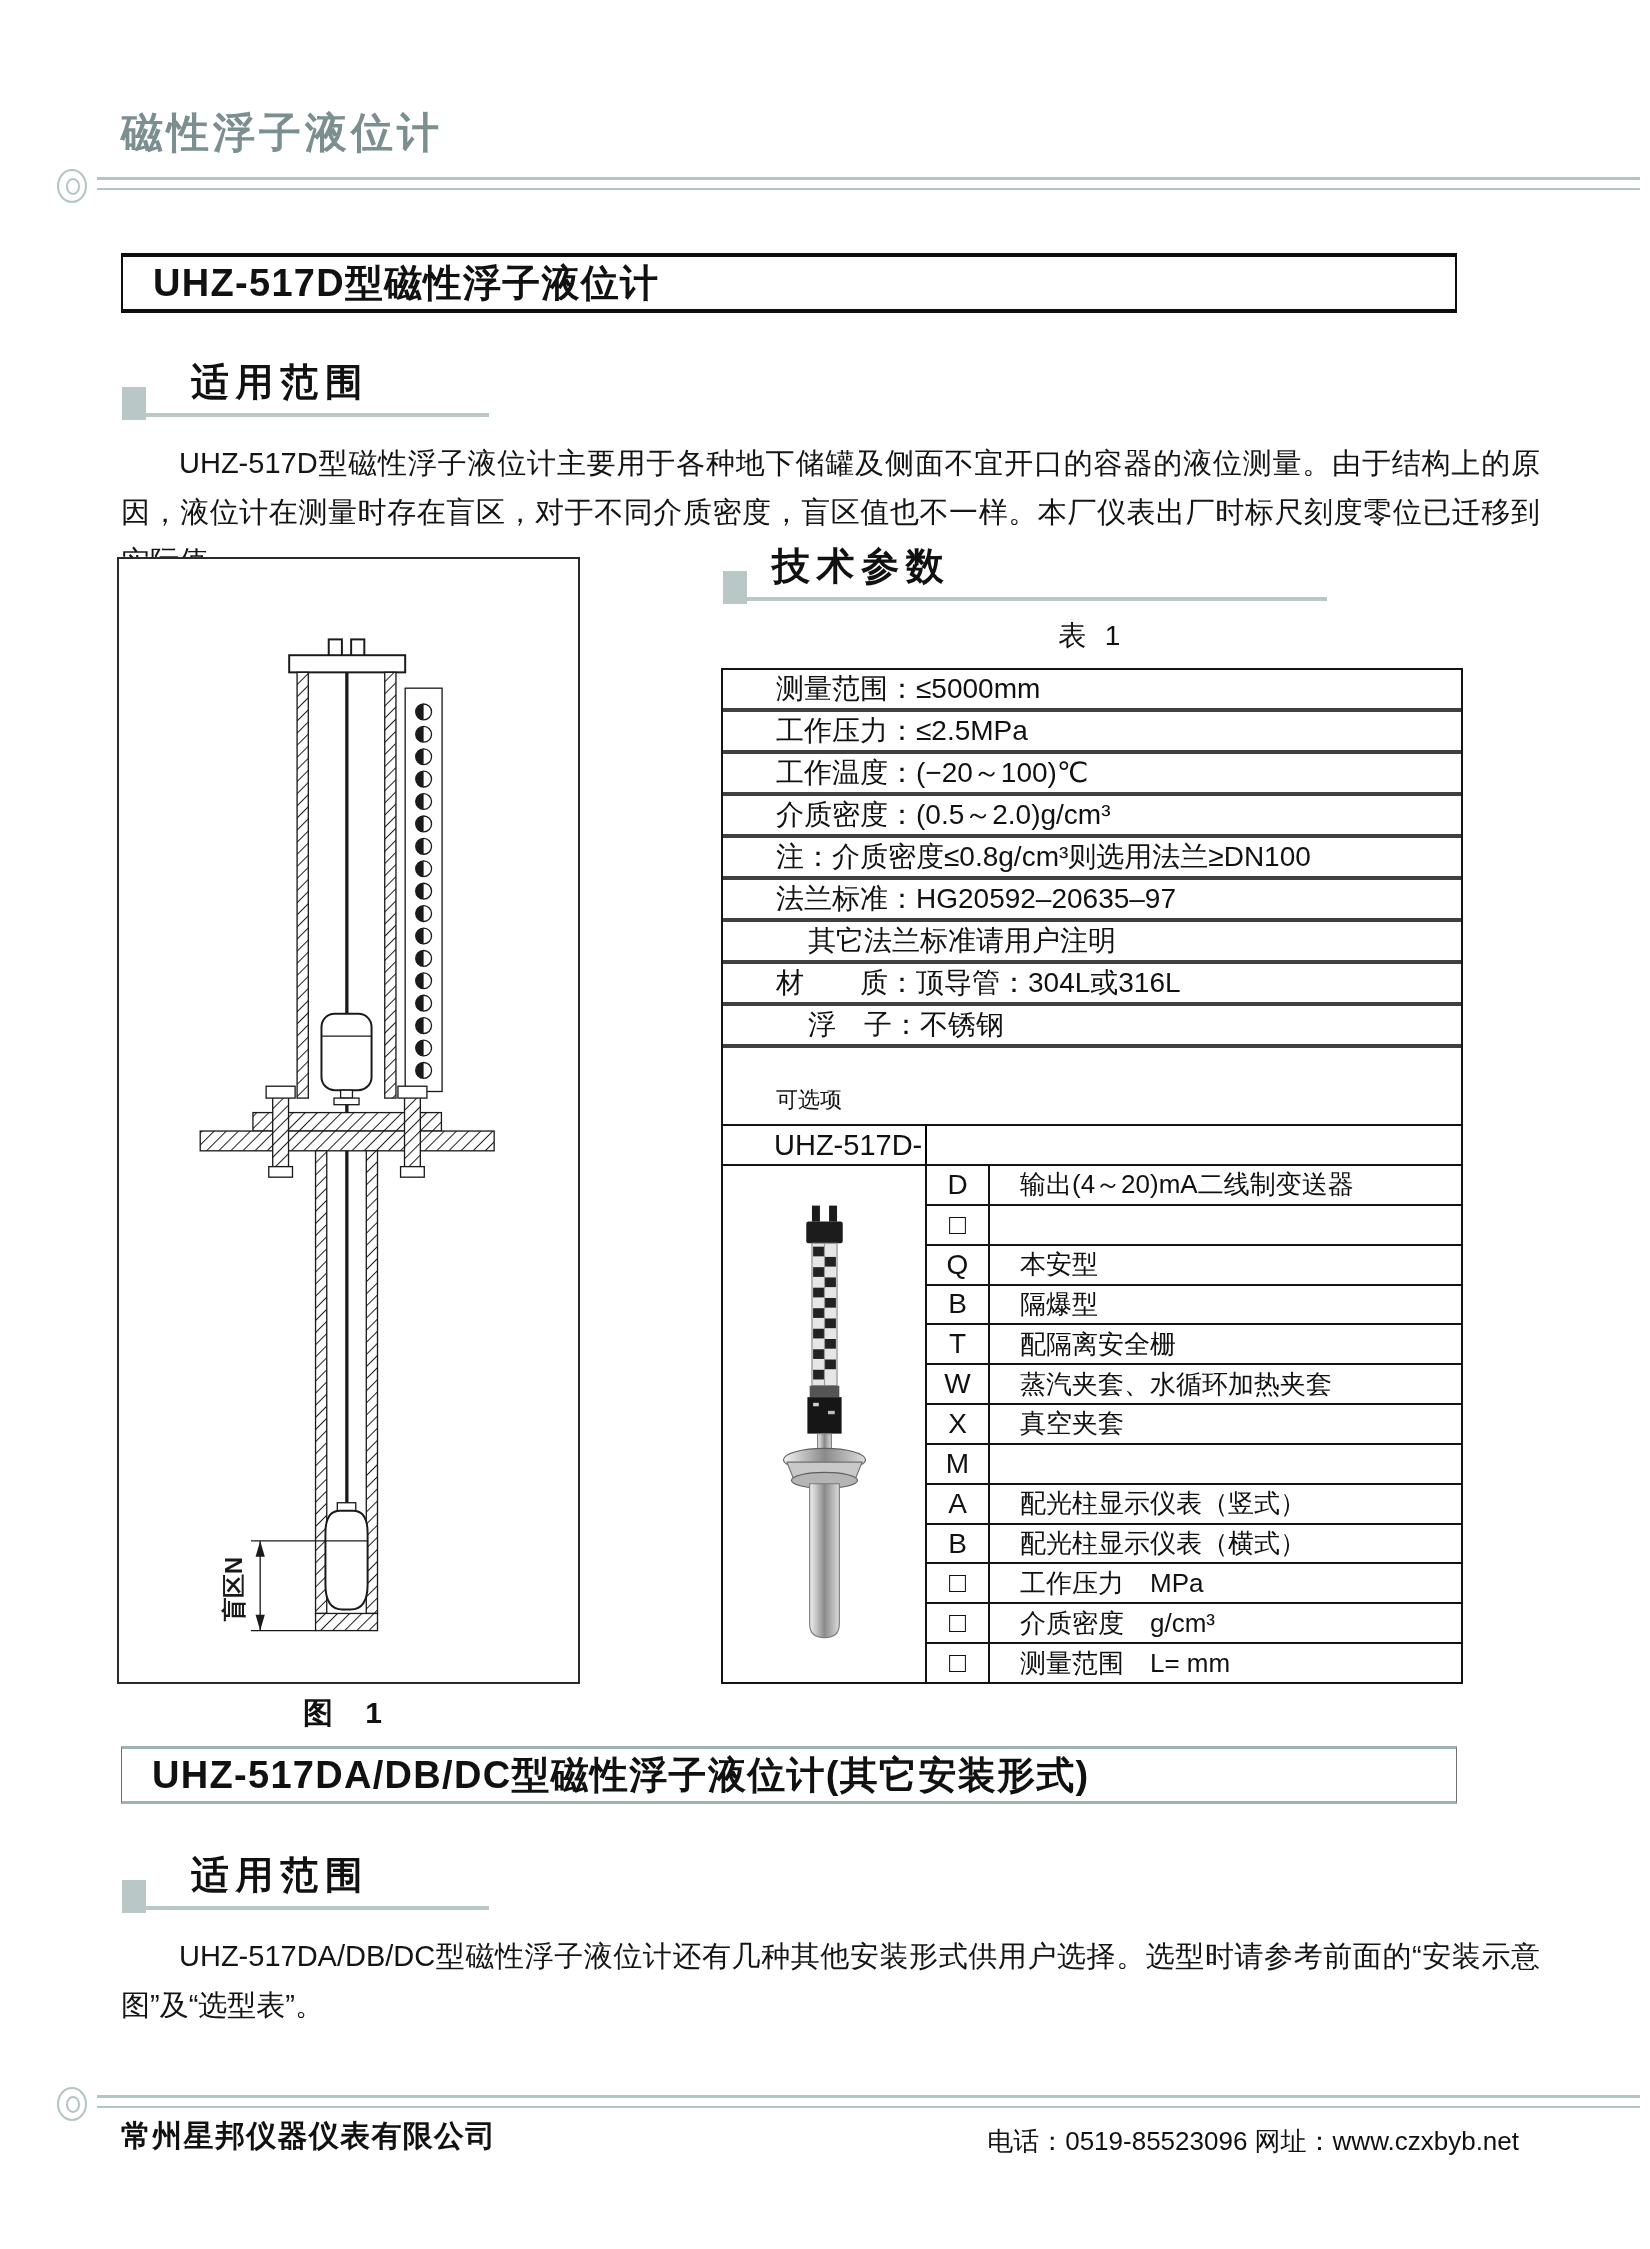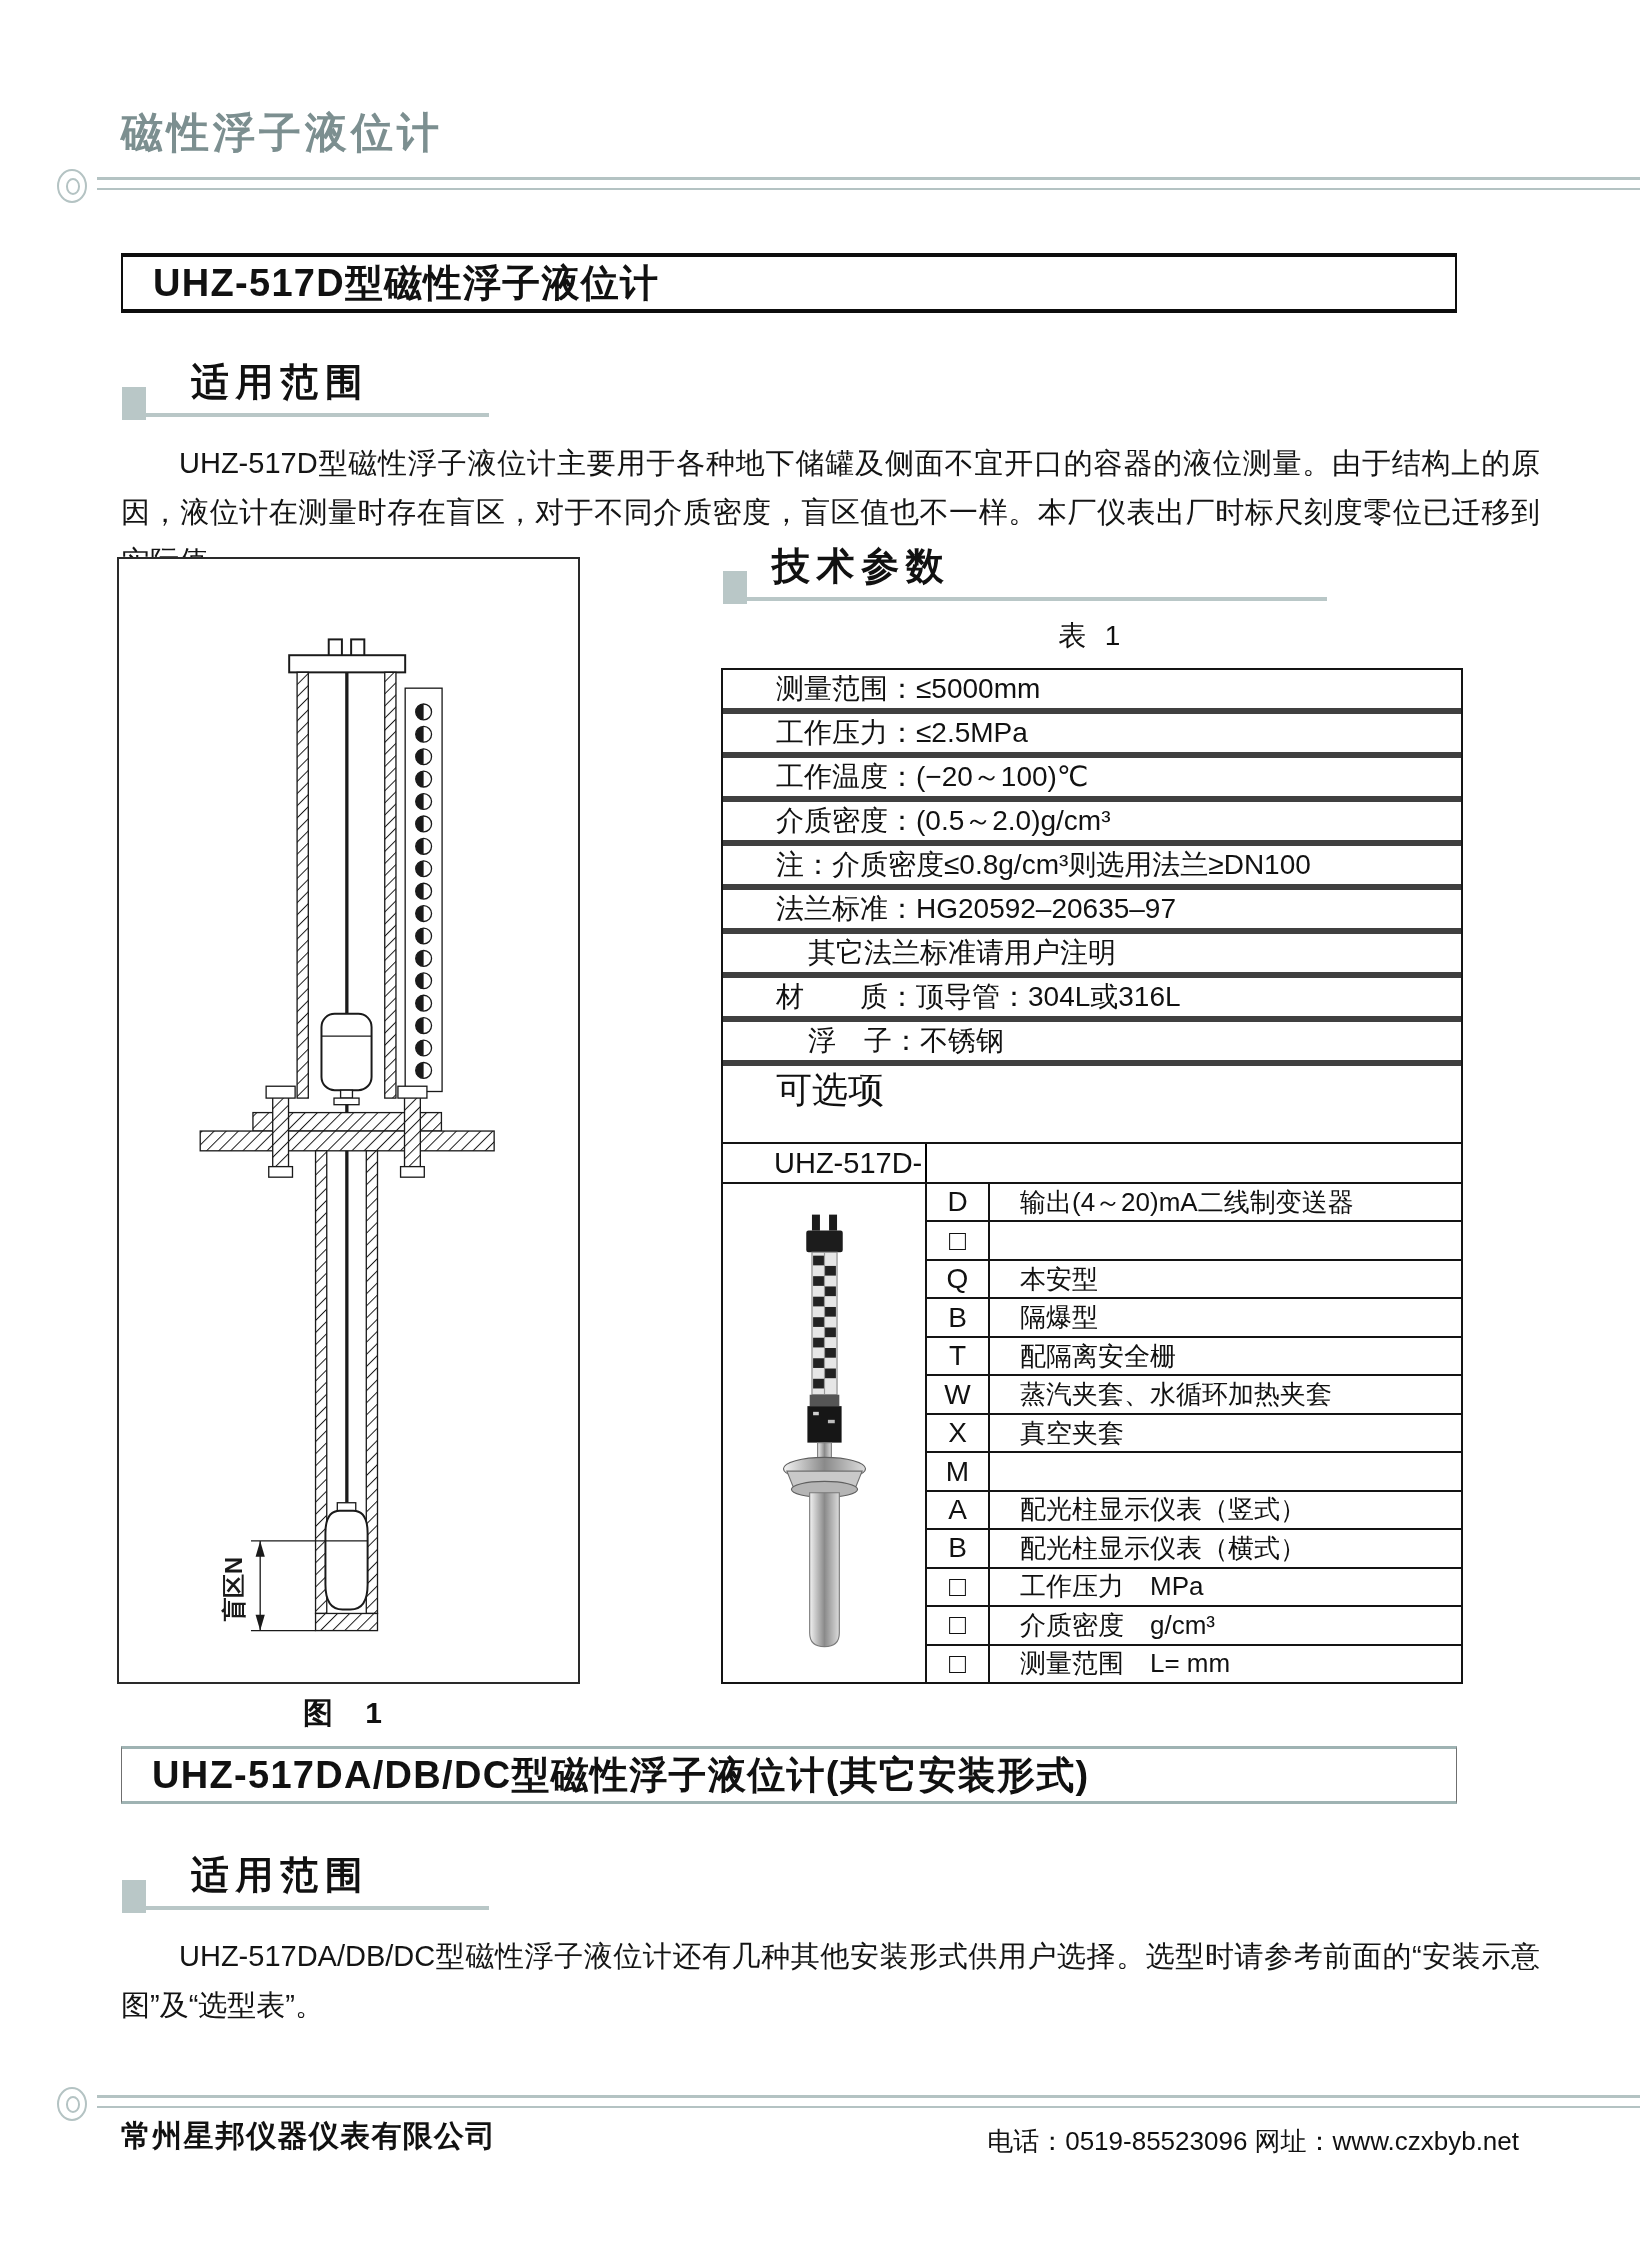--- a/index.html
+++ b/index.html
@@ -43,25 +43,25 @@
   #para2 { top:1932px; }
 
   
   .figbox { left:117px; top:557px; width:463px; height:1127px; border:2px solid #2a2a2a; box-sizing:border-box; background:#fff; }
   .figcap { left:117px; top:1693px; width:463px; text-align:center; font-size:30px; font-weight:bold; letter-spacing:12px; }
 
   
   .tbllabel { left:721px; top:617px; width:742px; text-align:center; font-size:28px; letter-spacing:5.3px; }
   .spectable { left:721px; top:668px; width:742px; height:1016px; border:2.6px solid #141414;
                box-sizing:border-box; display:flex; flex-direction:column; background:#fff; }
-  .srow { flex:0 0 40px; border-bottom:6px solid #404040; display:flex; align-items:center;
+  .srow { flex:0 0 40px; border-bottom:4px solid #404040; display:flex; align-items:center;
           padding-left:53px; font-size:28px; box-sizing:border-box; white-space:nowrap; }
   .srow.indent { padding-left:85px; }
-  .optlabel-row { flex:0 0 78px; display:flex; padding:0 0 9.2px 53px;
-                  box-sizing:border-box; border-bottom:2px solid #141414; font-size:36px; }
+  .optlabel-row { flex:0 0 78px; display:flex; align-items:flex-end; padding:0 0 9.2px 53px;
+                  box-sizing:border-box; border-bottom:2px solid #141414; font-size:22px; }
   .model-row { flex:0 0 40px; display:flex; border-bottom:2px solid #141414; box-sizing:border-box; }
   .model-cell { width:204px; flex:0 0 204px; border-right:2px solid #000000; display:flex; align-items:center;
                 padding-left:51px; font-size:29px; box-sizing:border-box; }
   .model-empty { flex:1; }
   .opt-block { flex:1; display:flex; min-height:0; }
   .photo-cell { width:204px; flex:0 0 204px; border-right:2px solid #141414; box-sizing:border-box;
                 display:flex; align-items:center; justify-content:center; }
   .opt-rows { flex:1; display:flex; flex-direction:column; }
   .orow { flex:1; display:flex; border-bottom:2px solid #141414; box-sizing:border-box; }
   .orow:last-child { border-bottom:none; }

